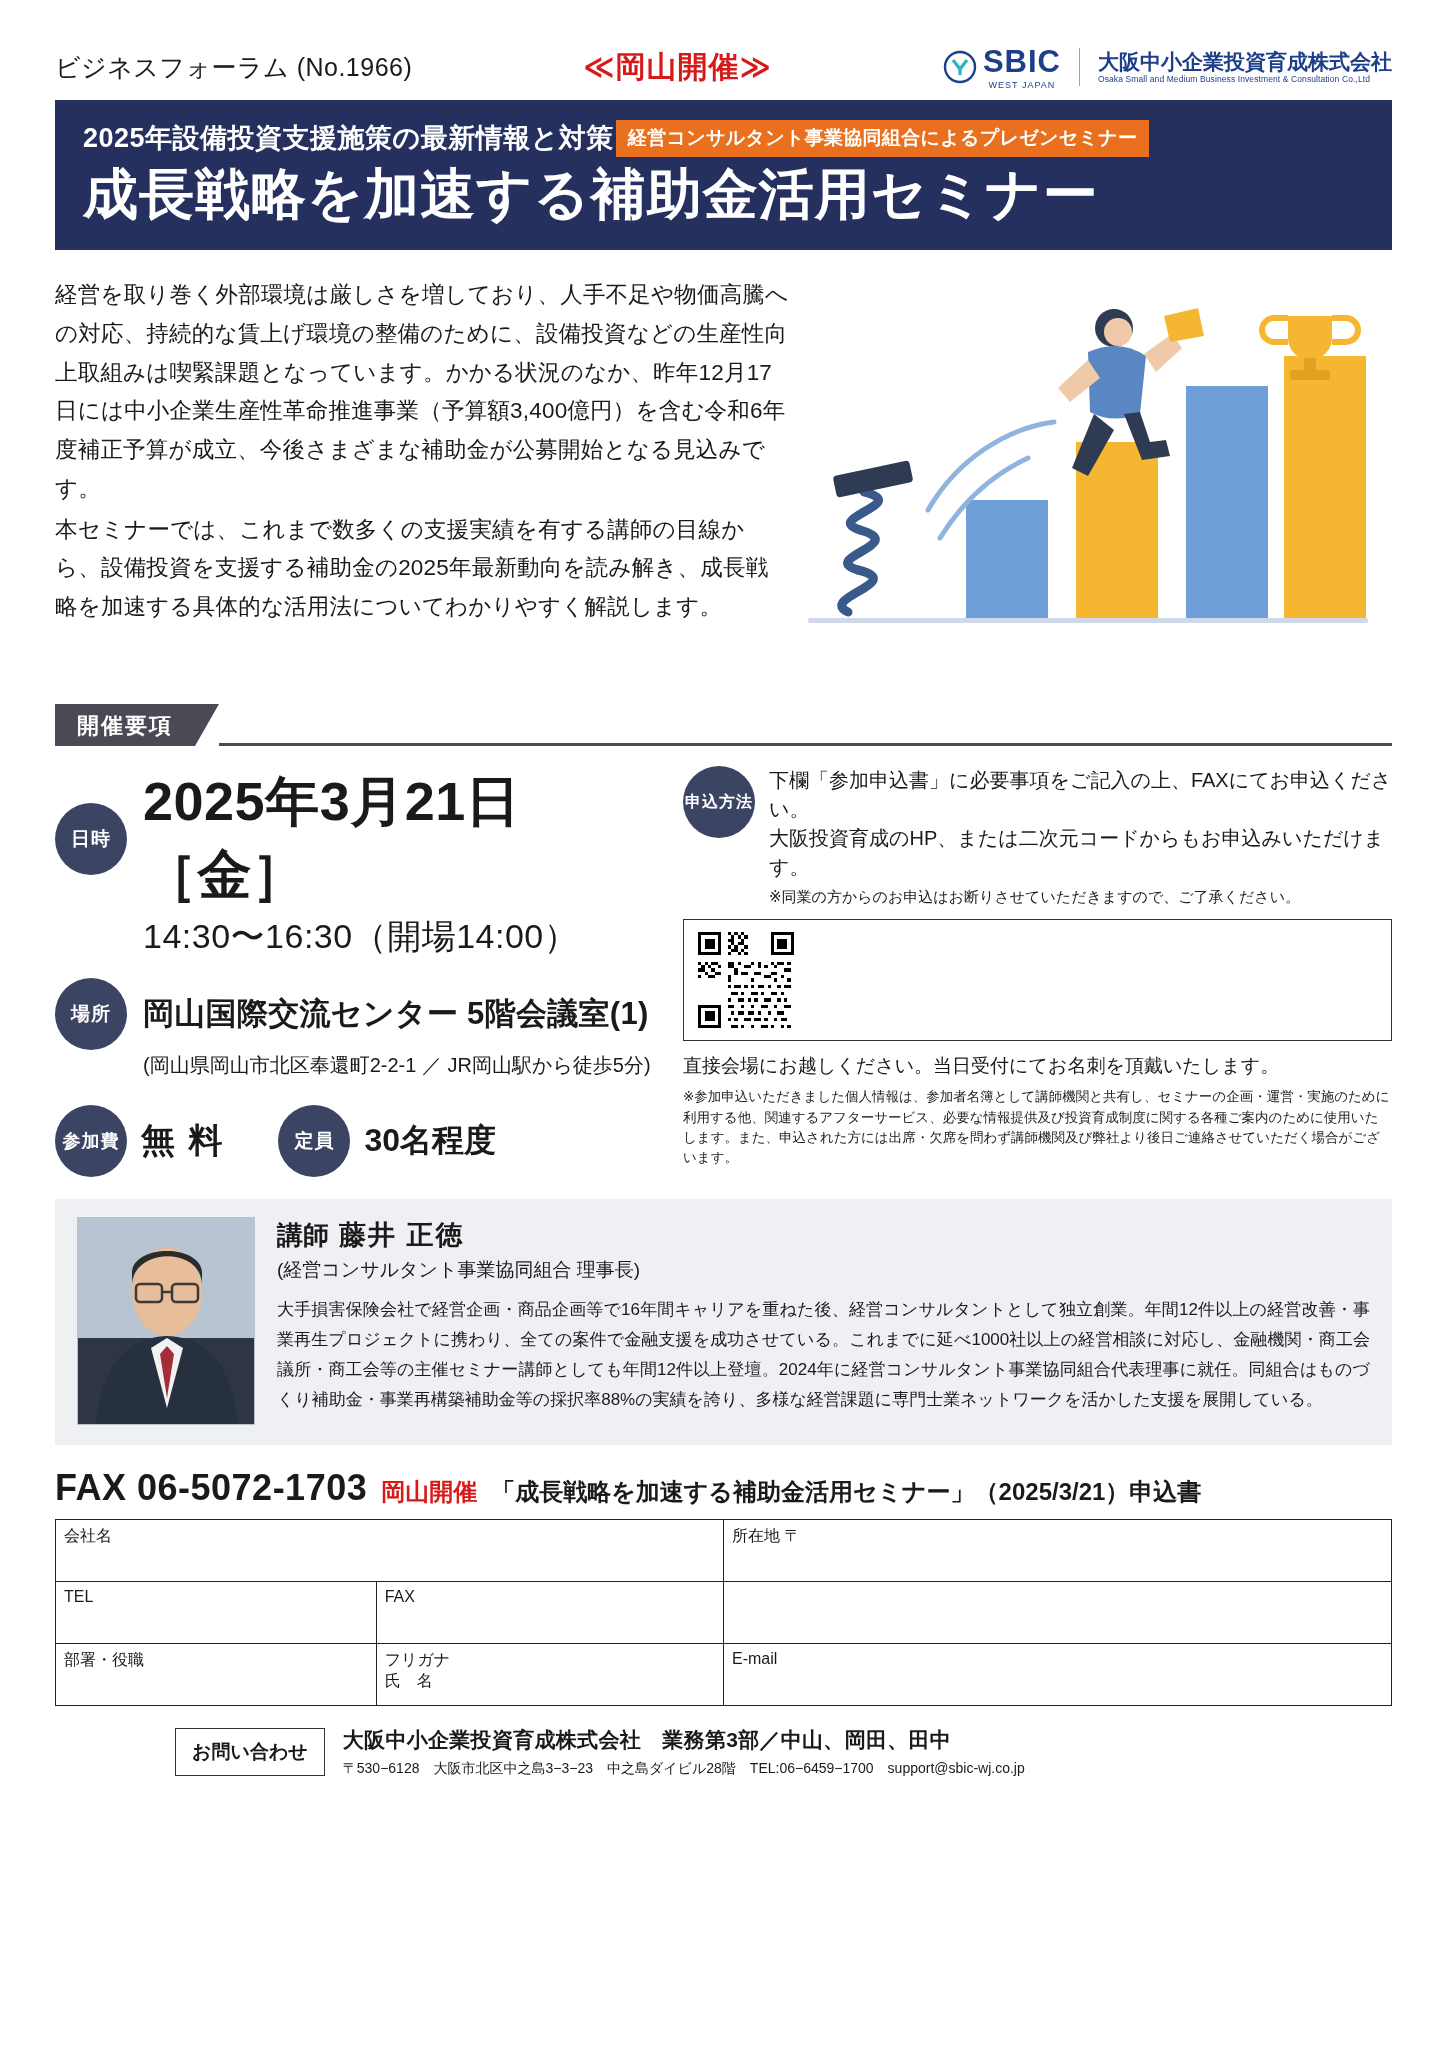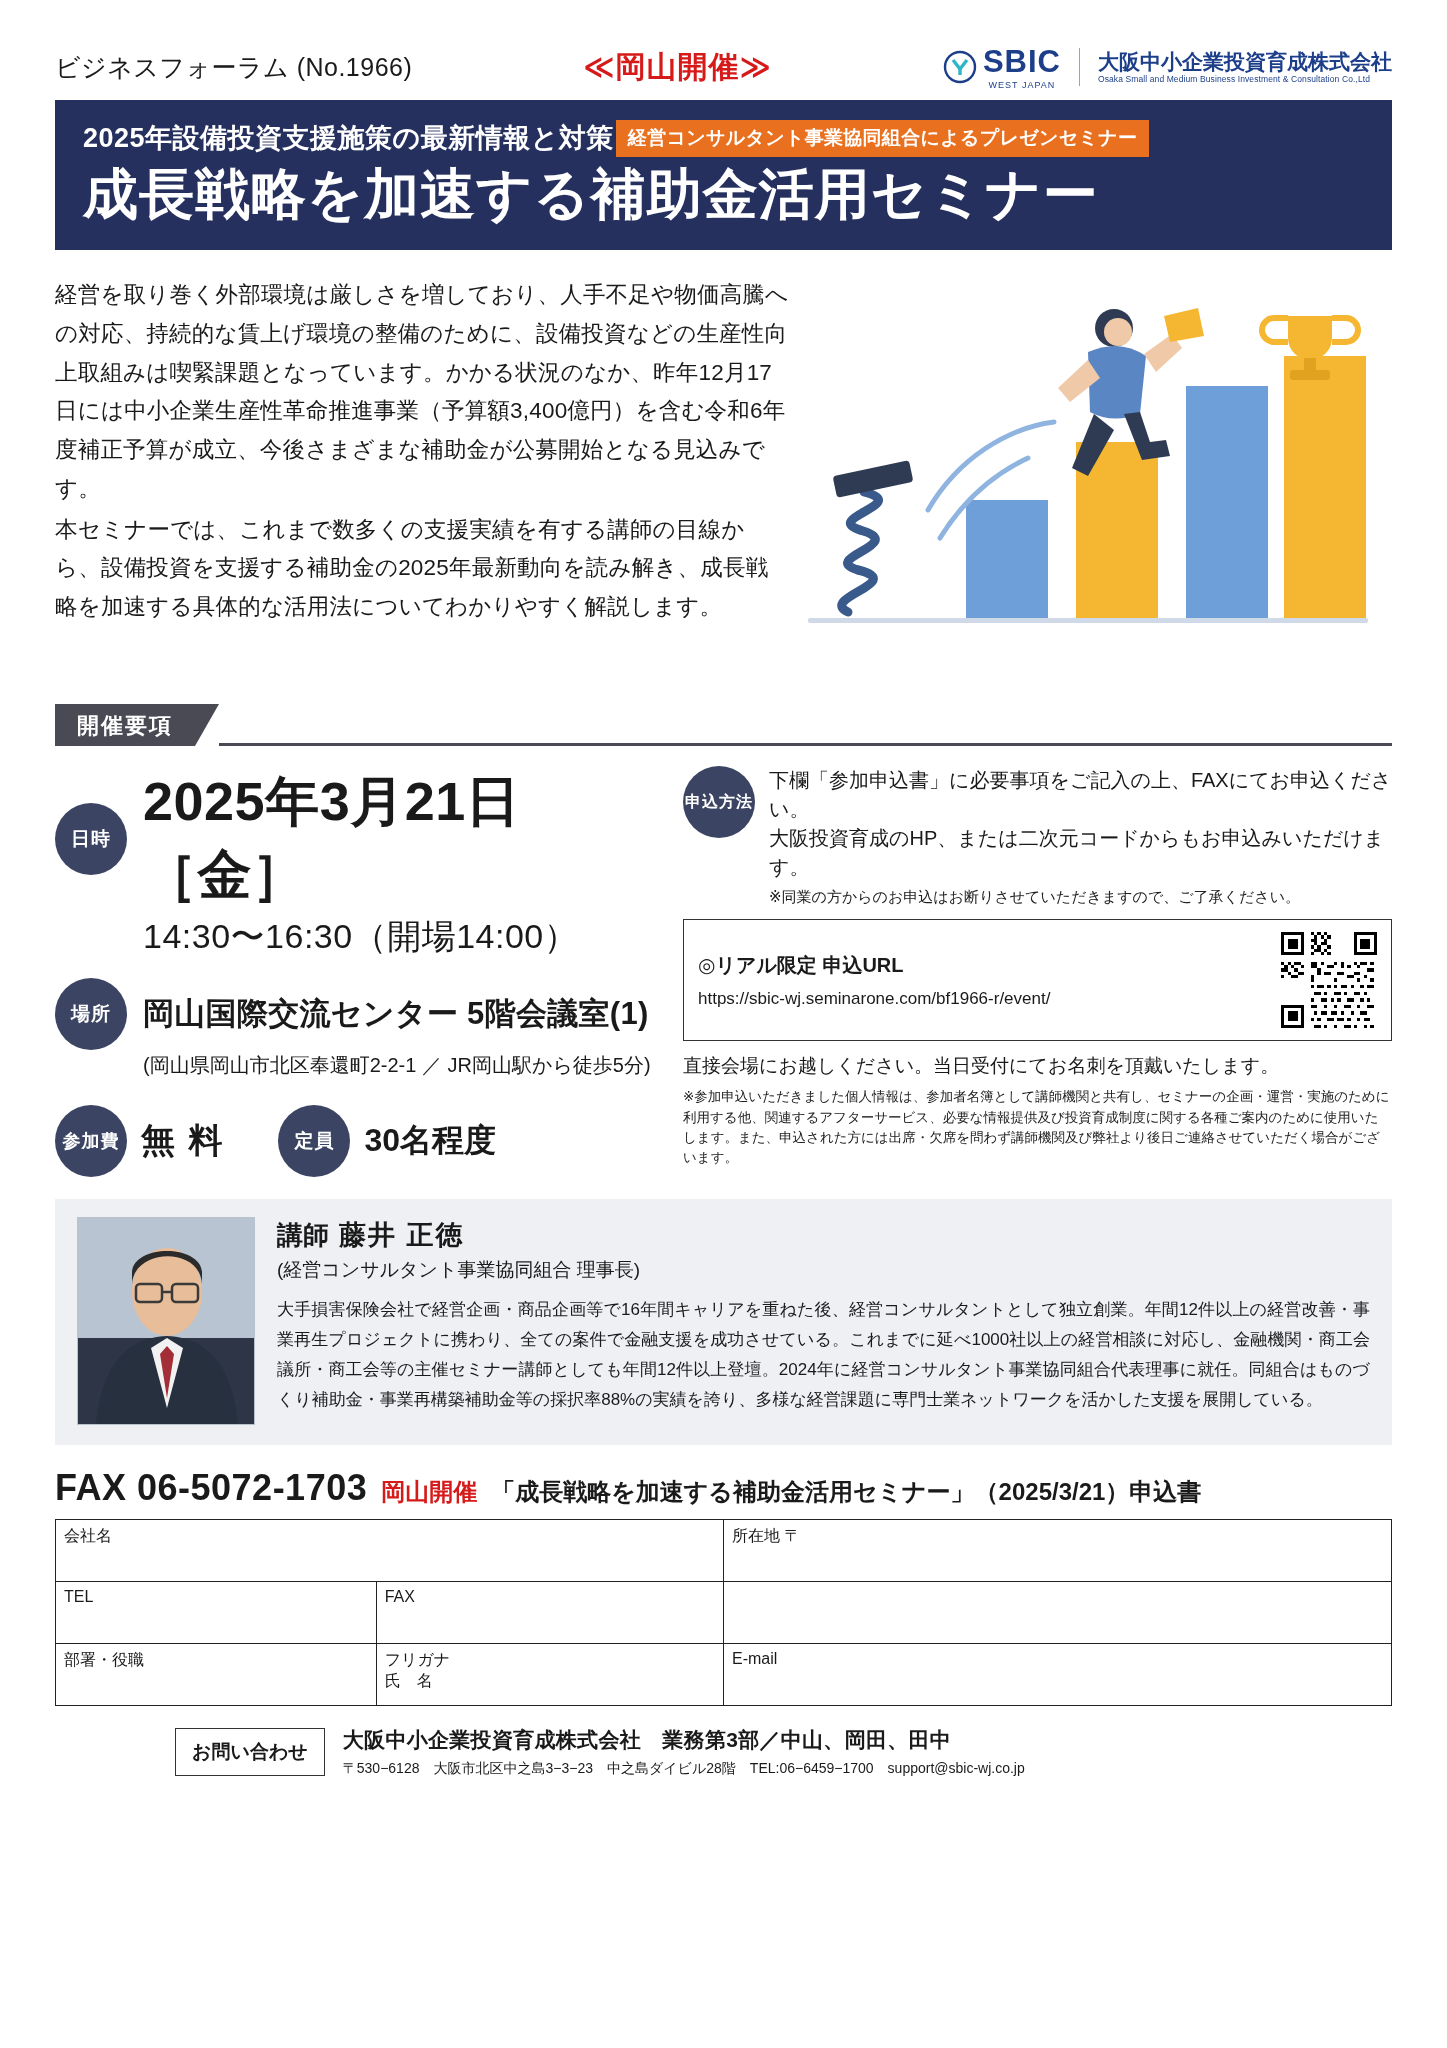--- a/index.html
+++ b/index.html
@@ -258,24 +258,20 @@
       <div class="apply-head">
         <div class="badge small-text" style="font-size:16px">申込方法</div>
         <div class="apply-text">
           <div class="l1">下欄「参加申込書」に必要事項をご記入の上、FAXにてお申込ください。</div>
           <div class="l1">大阪投資育成のHP、または二次元コードからもお申込みいただけます。</div>
           <div class="apply-note">※同業の方からのお申込はお断りさせていただきますので、ご了承ください。</div>
         </div>
       </div>
 
       <div class="qr-box">
-        <div>
-          <div class="t1">◎リアル限定 申込URL</div>
-          <div class="t2">https://sbic-wj.seminarone.com/bf1966-r/event/</div>
-        </div>
         <svg class="qr" viewBox="0 0 29 29" shape-rendering="crispEdges">
           <rect width="29" height="29" fill="#fff"></rect>
           <g fill="#000">
             <rect x="0" y="0" width="7" height="1"></rect>
               <rect x="0" y="6" width="7" height="1"></rect>
             <rect x="0" y="0" width="1" height="7"></rect>
               <rect x="6" y="0" width="1" height="7"></rect>
             <rect x="2" y="2" width="3" height="3"></rect>
             <rect x="22" y="0" width="7" height="1"></rect>
               <rect x="22" y="6" width="7" height="1"></rect>

